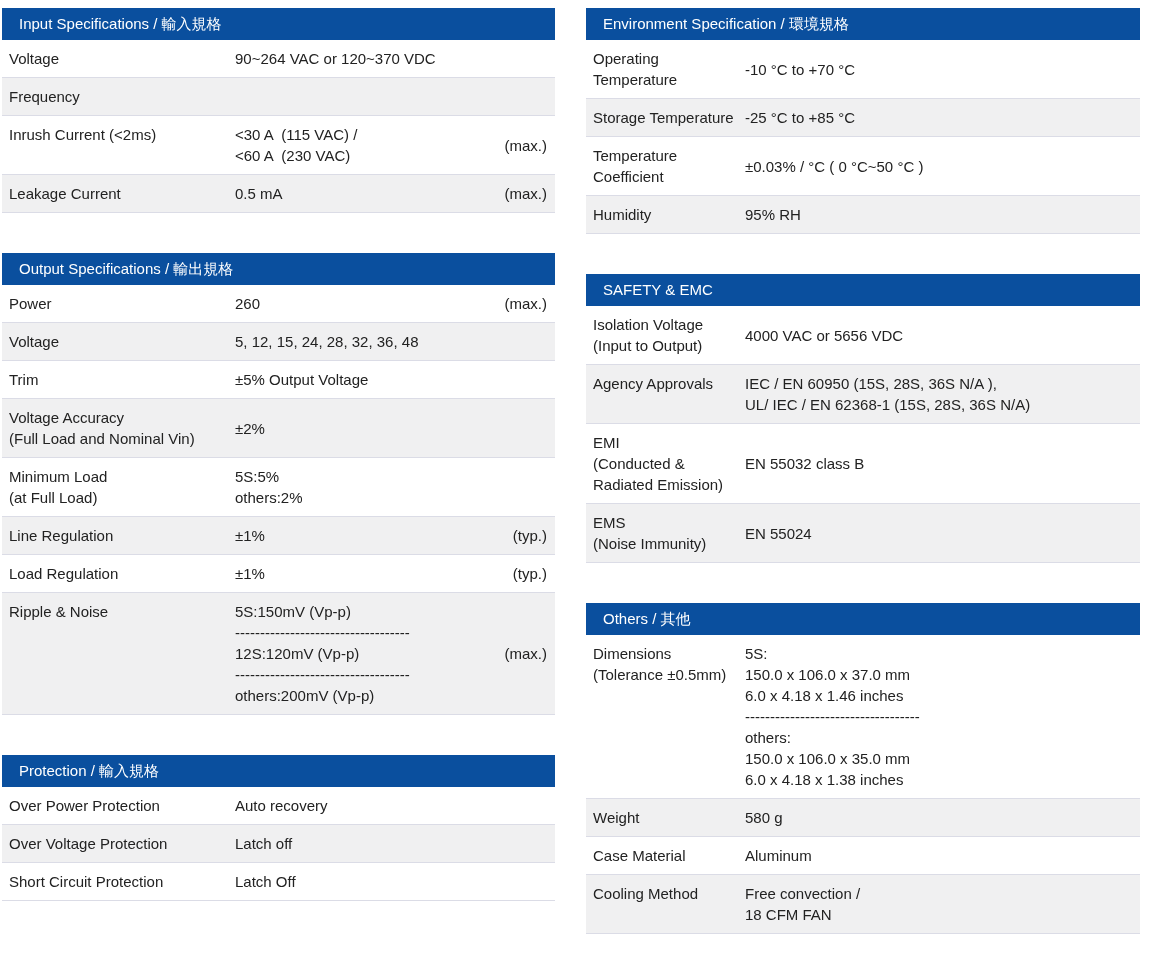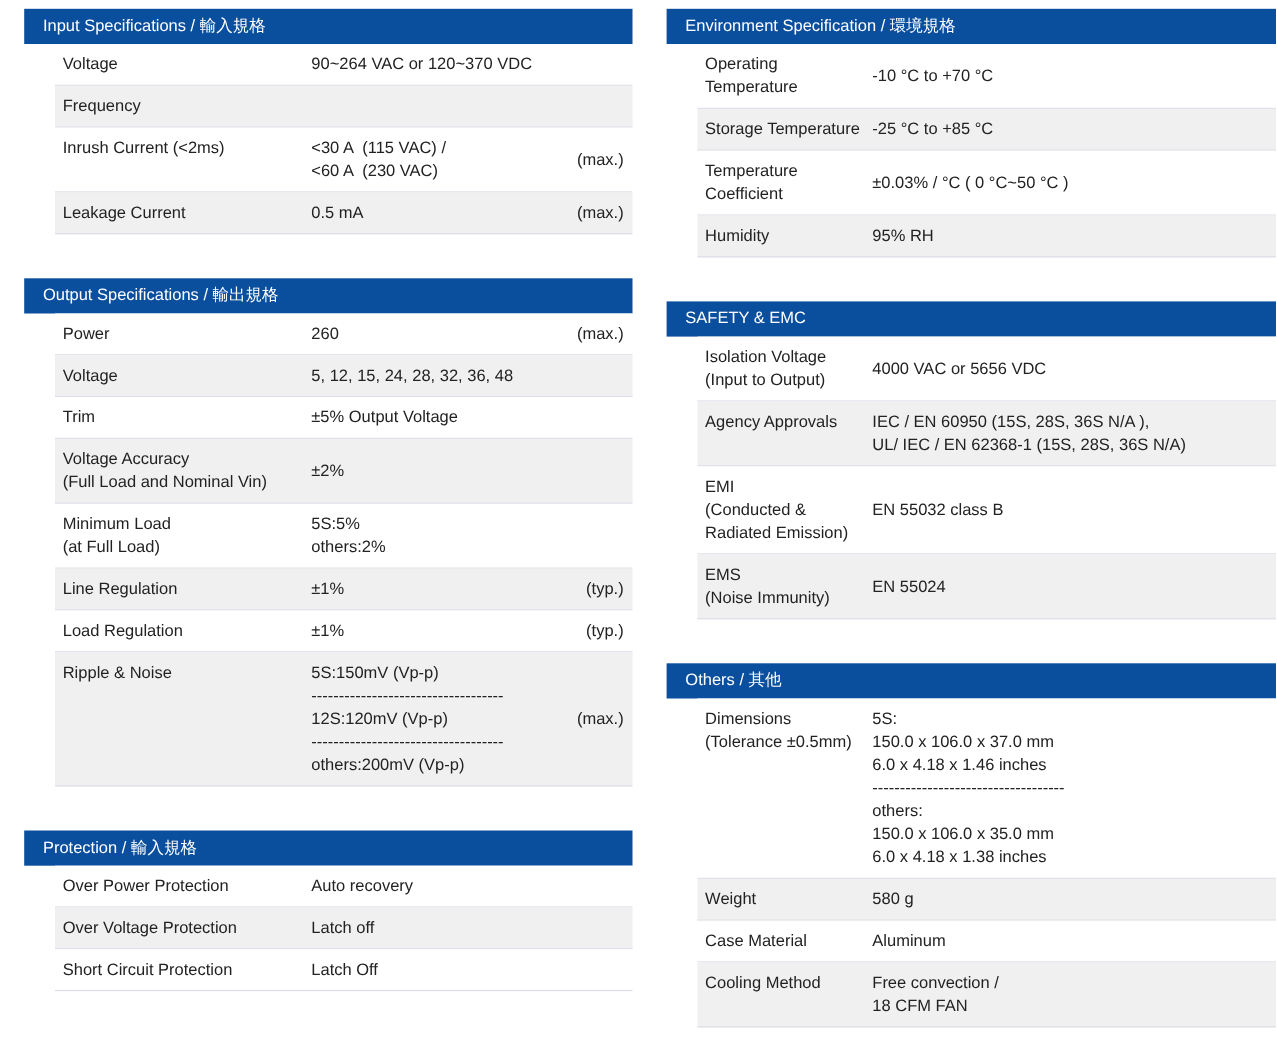--- a/index.html
+++ b/index.html
@@ -7,21 +7,21 @@
     padding: 0;
     background: #ffffff;
     font-family: "Liberation Sans", "DejaVu Sans", sans-serif;
     font-size: 15px;
     color: #222222;
   }
   .page {
     width: 1161px;
     height: 967px;
     box-sizing: border-box;
-    padding: 8px 13px 0 22px;
+    padding: 8px 13px 0 2px;
     display: flex;
     gap: 31px;
     overflow: hidden;
     background: #ffffff;
   }
   .col { flex: 0 0 auto; }
   .col-left  { width: 553px; }
   .col-right { width: 554px; }
   .spec-table { margin-bottom: 40px; }
   .thead {
@@ -33,21 +33,20 @@
     white-space: nowrap;
     overflow: hidden;
   }
   .trow {
     display: flex;
     align-items: center;
     border-bottom: 1px solid #dbdce6;
     padding: 8px 8px 8px 7px;
     line-height: 21px;
     background: #ffffff;
-    margin-left: 28px;
   }
   .tbody .trow:nth-child(even) { background: #f0f0f1; }
   .cell { white-space: pre-wrap; }
   .cell.label {
     flex: 0 0 226px;
     align-self: flex-start;
     padding-right: 10px;
     box-sizing: border-box;
   }
   .col-right .cell.label { flex: 0 0 152px; }

